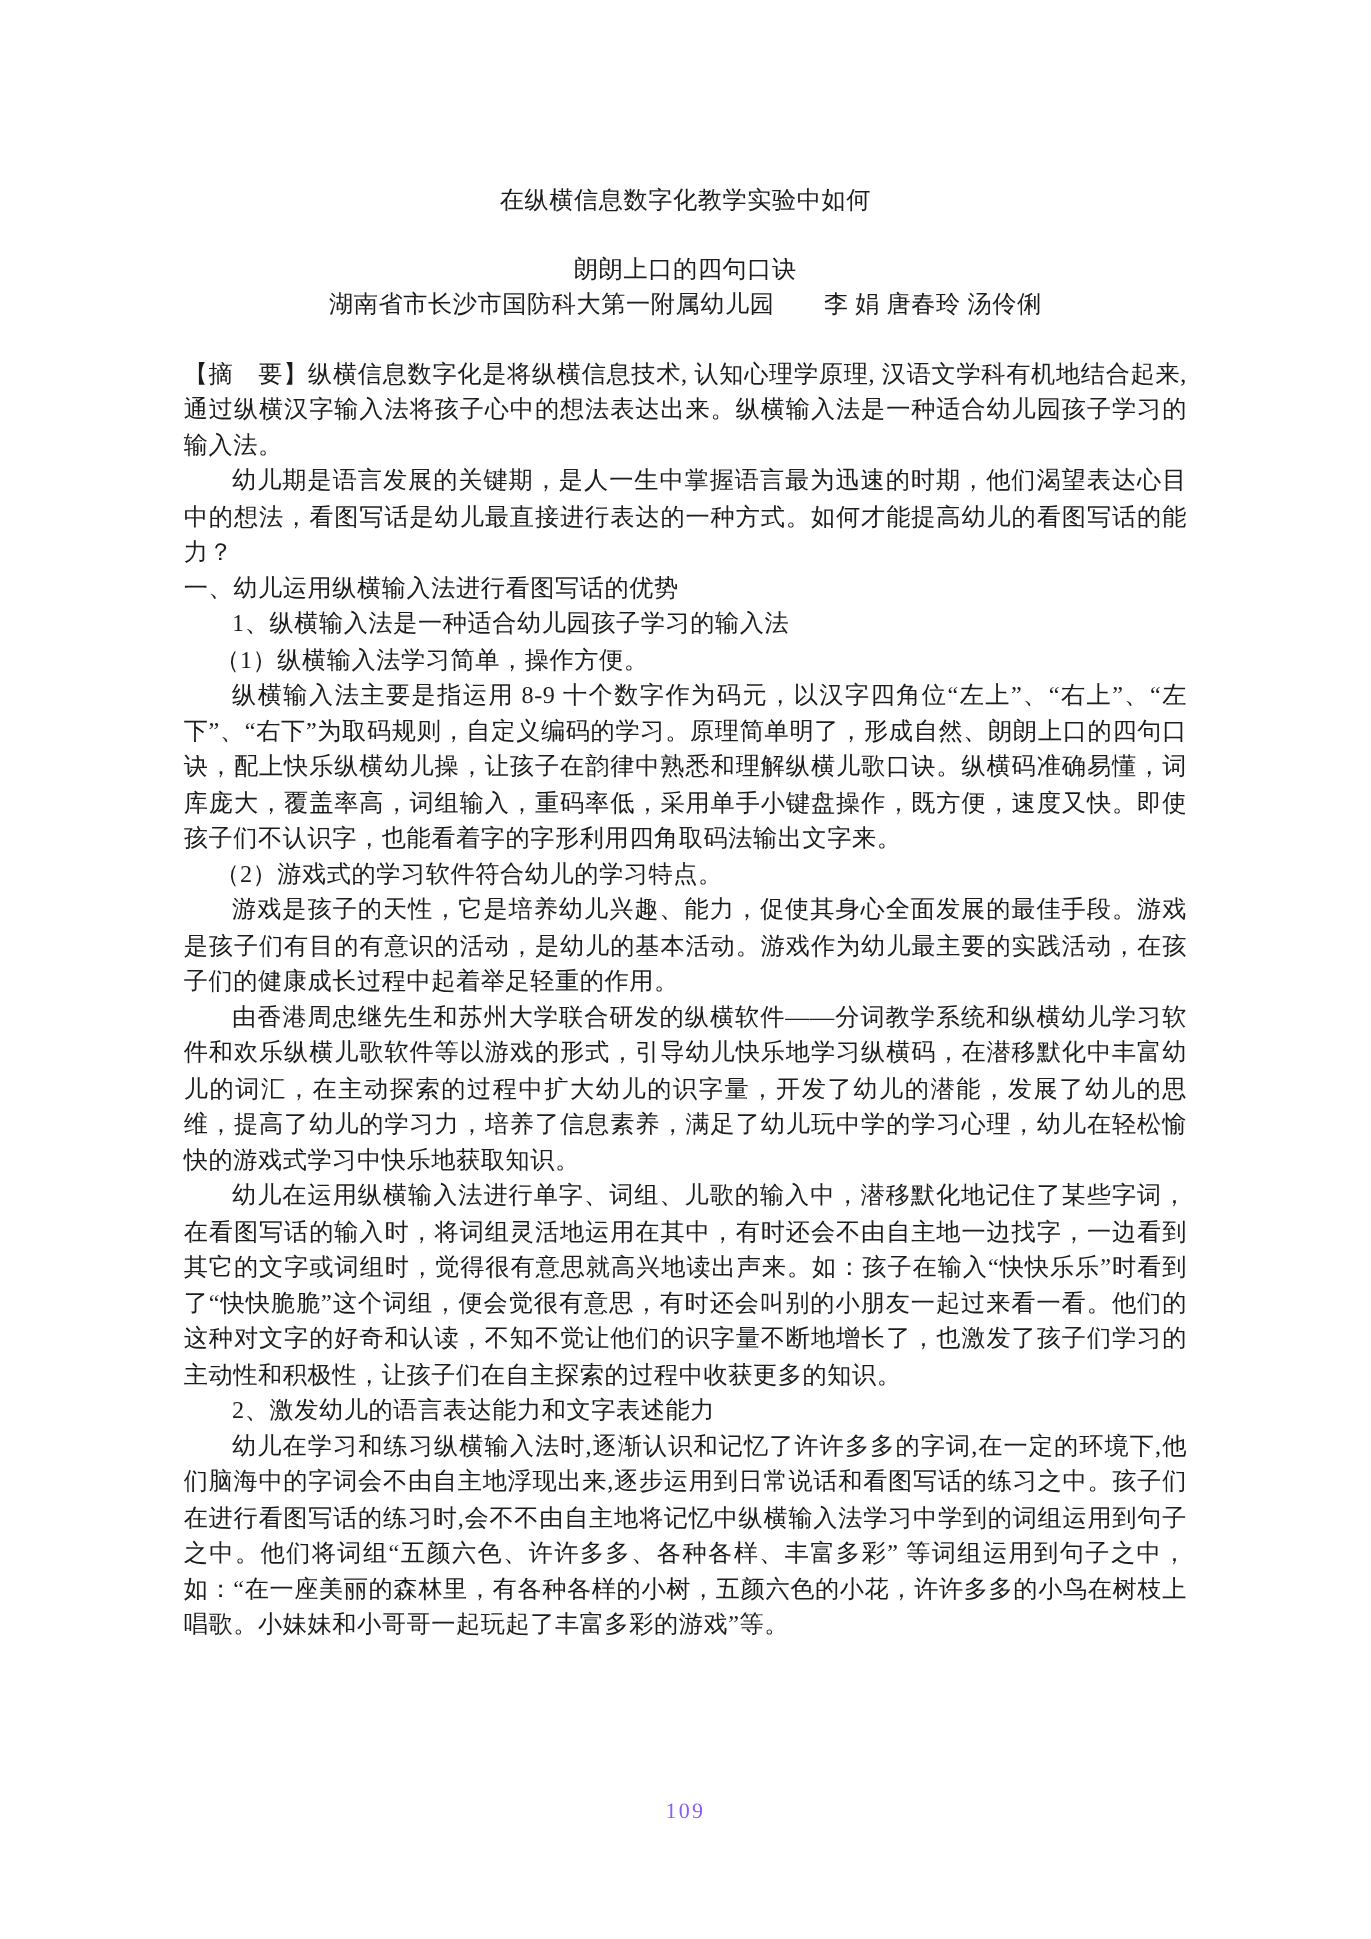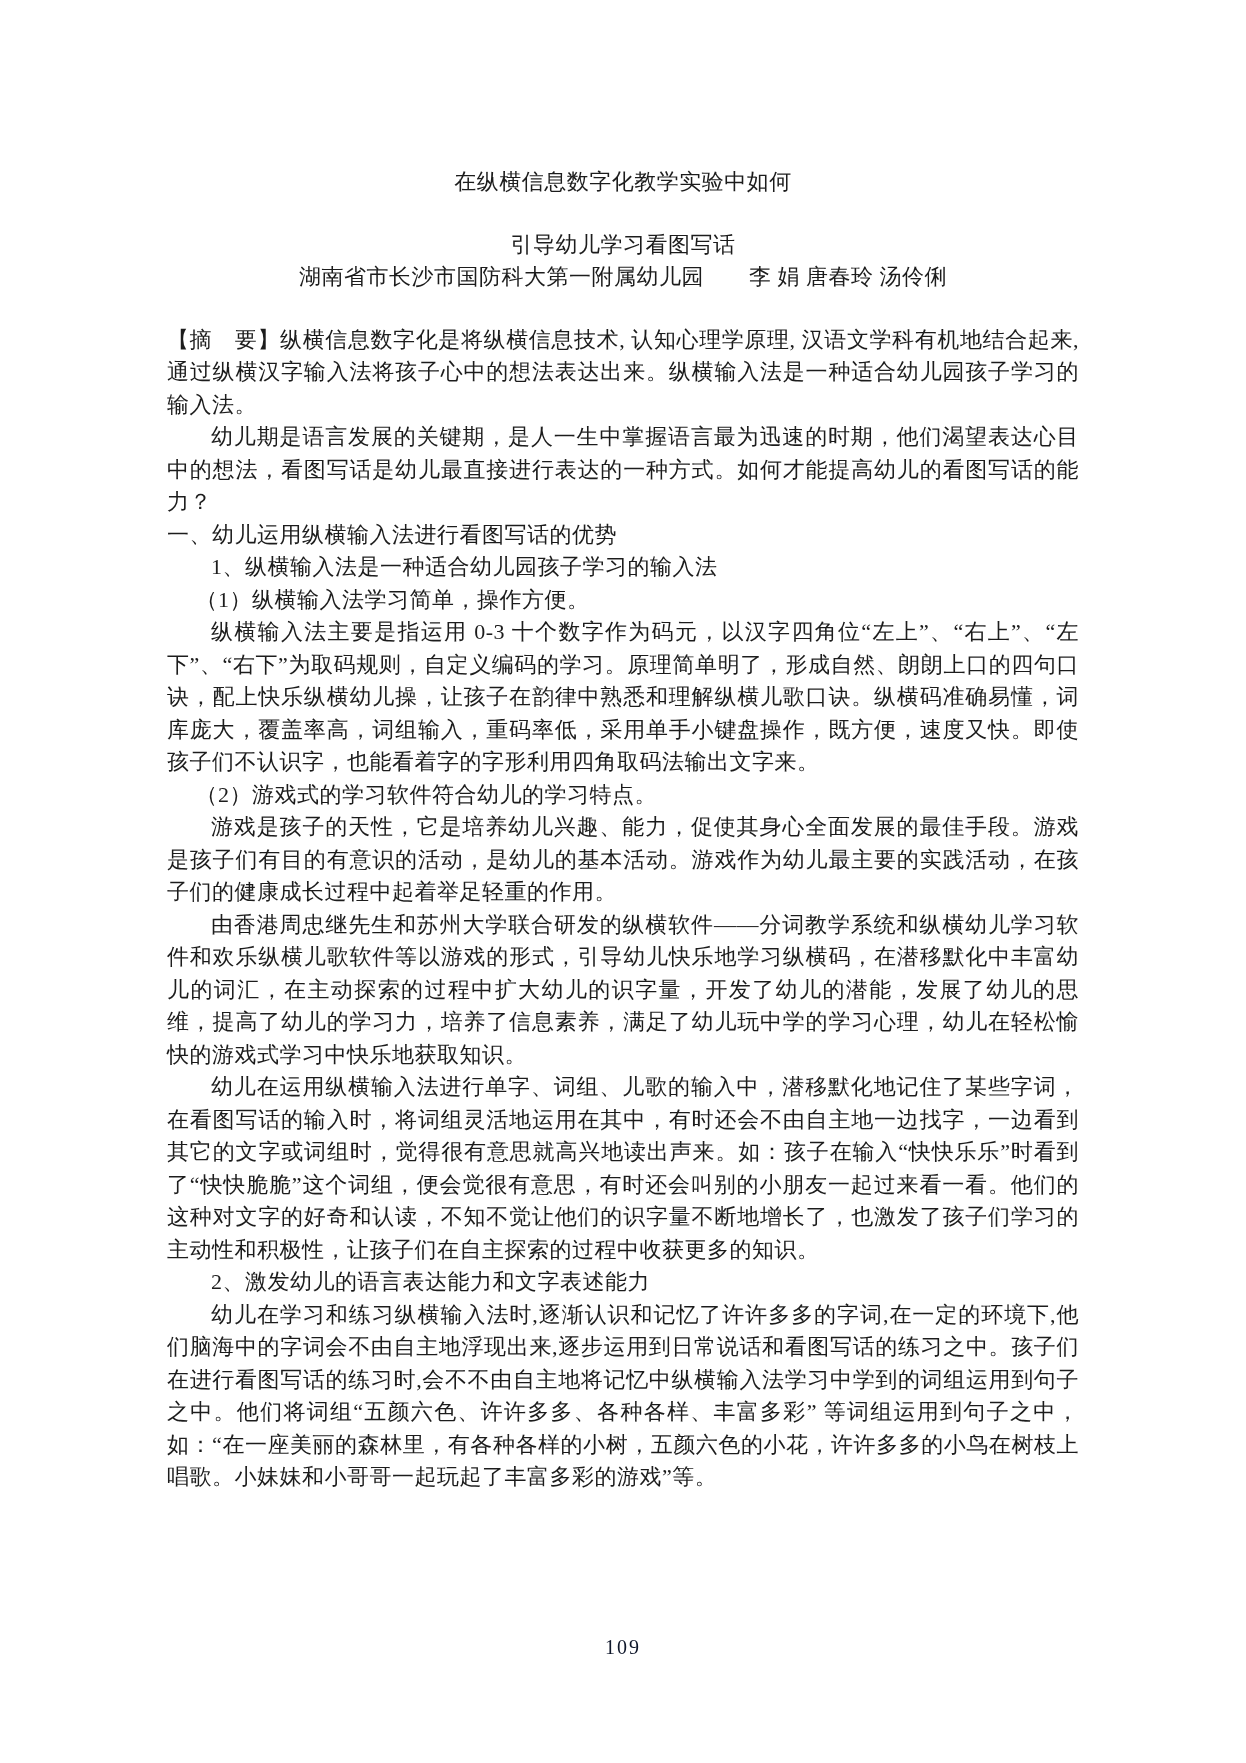--- a/index.html
+++ b/index.html
@@ -46,37 +46,37 @@
     text-indent: 1.3em;
   }
   .footer {
     position: absolute;
     left: 0;
     top: 1636px;
     width: 1246px;
     text-align: center;
     font-size: 20px;
     letter-spacing: 2px;
-    color: #0f172a;
+    color: #8b5cf6;
   }
 </style>
 </head>
 <body>
 
 <div class="page">
   <div class="content">
     <p class="center">在纵横信息数字化教学实验中如何</p>
-    <p class="center gap-top">引导幼儿学习看图写话</p>
+    <p class="center gap-top">朗朗上口的四句口诀</p>
     <p class="center">湖南省市长沙市国防科大第一附属幼儿园　　李 娟 唐春玲 汤伶俐</p>
     <p class="gap-top">【摘　要】纵横信息数字化是将纵横信息技术, 认知心理学原理, 汉语文学科有机地结合起来, 通过纵横汉字输入法将孩子心中的想法表达出来。纵横输入法是一种适合幼儿园孩子学习的输入法。</p>
     <p class="indent">幼儿期是语言发展的关键期，是人一生中掌握语言最为迅速的时期，他们渴望表达心目中的想法，看图写话是幼儿最直接进行表达的一种方式。如何才能提高幼儿的看图写话的能力？</p>
     <p>一、幼儿运用纵横输入法进行看图写话的优势</p>
     <p class="indent">1、纵横输入法是一种适合幼儿园孩子学习的输入法</p>
     <p class="indent-paren">（1）纵横输入法学习简单，操作方便。</p>
-    <p class="indent">纵横输入法主要是指运用 0-3 十个数字作为码元，以汉字四角位“左上”、“右上”、“左下”、“右下”为取码规则，自定义编码的学习。原理简单明了，形成自然、朗朗上口的四句口诀，配上快乐纵横幼儿操，让孩子在韵律中熟悉和理解纵横儿歌口诀。纵横码准确易懂，词库庞大，覆盖率高，词组输入，重码率低，采用单手小键盘操作，既方便，速度又快。即使孩子们不认识字，也能看着字的字形利用四角取码法输出文字来。</p>
+    <p class="indent">纵横输入法主要是指运用 8-9 十个数字作为码元，以汉字四角位“左上”、“右上”、“左下”、“右下”为取码规则，自定义编码的学习。原理简单明了，形成自然、朗朗上口的四句口诀，配上快乐纵横幼儿操，让孩子在韵律中熟悉和理解纵横儿歌口诀。纵横码准确易懂，词库庞大，覆盖率高，词组输入，重码率低，采用单手小键盘操作，既方便，速度又快。即使孩子们不认识字，也能看着字的字形利用四角取码法输出文字来。</p>
     <p class="indent-paren">（2）游戏式的学习软件符合幼儿的学习特点。</p>
     <p class="indent">游戏是孩子的天性，它是培养幼儿兴趣、能力，促使其身心全面发展的最佳手段。游戏是孩子们有目的有意识的活动，是幼儿的基本活动。游戏作为幼儿最主要的实践活动，在孩子们的健康成长过程中起着举足轻重的作用。</p>
     <p class="indent">由香港周忠继先生和苏州大学联合研发的纵横软件——分词教学系统和纵横幼儿学习软件和欢乐纵横儿歌软件等以游戏的形式，引导幼儿快乐地学习纵横码，在潜移默化中丰富幼儿的词汇，在主动探索的过程中扩大幼儿的识字量，开发了幼儿的潜能，发展了幼儿的思维，提高了幼儿的学习力，培养了信息素养，满足了幼儿玩中学的学习心理，幼儿在轻松愉快的游戏式学习中快乐地获取知识。</p>
     <p class="indent">幼儿在运用纵横输入法进行单字、词组、儿歌的输入中，潜移默化地记住了某些字词，在看图写话的输入时，将词组灵活地运用在其中，有时还会不由自主地一边找字，一边看到其它的文字或词组时，觉得很有意思就高兴地读出声来。如：孩子在输入“快快乐乐”时看到了“快快脆脆”这个词组，便会觉很有意思，有时还会叫别的小朋友一起过来看一看。他们的这种对文字的好奇和认读，不知不觉让他们的识字量不断地增长了，也激发了孩子们学习的主动性和积极性，让孩子们在自主探索的过程中收获更多的知识。</p>
     <p class="indent">2、激发幼儿的语言表达能力和文字表述能力</p>
     <p class="indent">幼儿在学习和练习纵横输入法时,逐渐认识和记忆了许许多多的字词,在一定的环境下,他们脑海中的字词会不由自主地浮现出来,逐步运用到日常说话和看图写话的练习之中。孩子们在进行看图写话的练习时,会不不由自主地将记忆中纵横输入法学习中学到的词组运用到句子之中。他们将词组“五颜六色、许许多多、各种各样、丰富多彩” 等词组运用到句子之中，如：“在一座美丽的森林里，有各种各样的小树，五颜六色的小花，许许多多的小鸟在树枝上唱歌。小妹妹和小哥哥一起玩起了丰富多彩的游戏”等。</p>
   </div>
   <div class="footer">109</div>
 </div>
 

